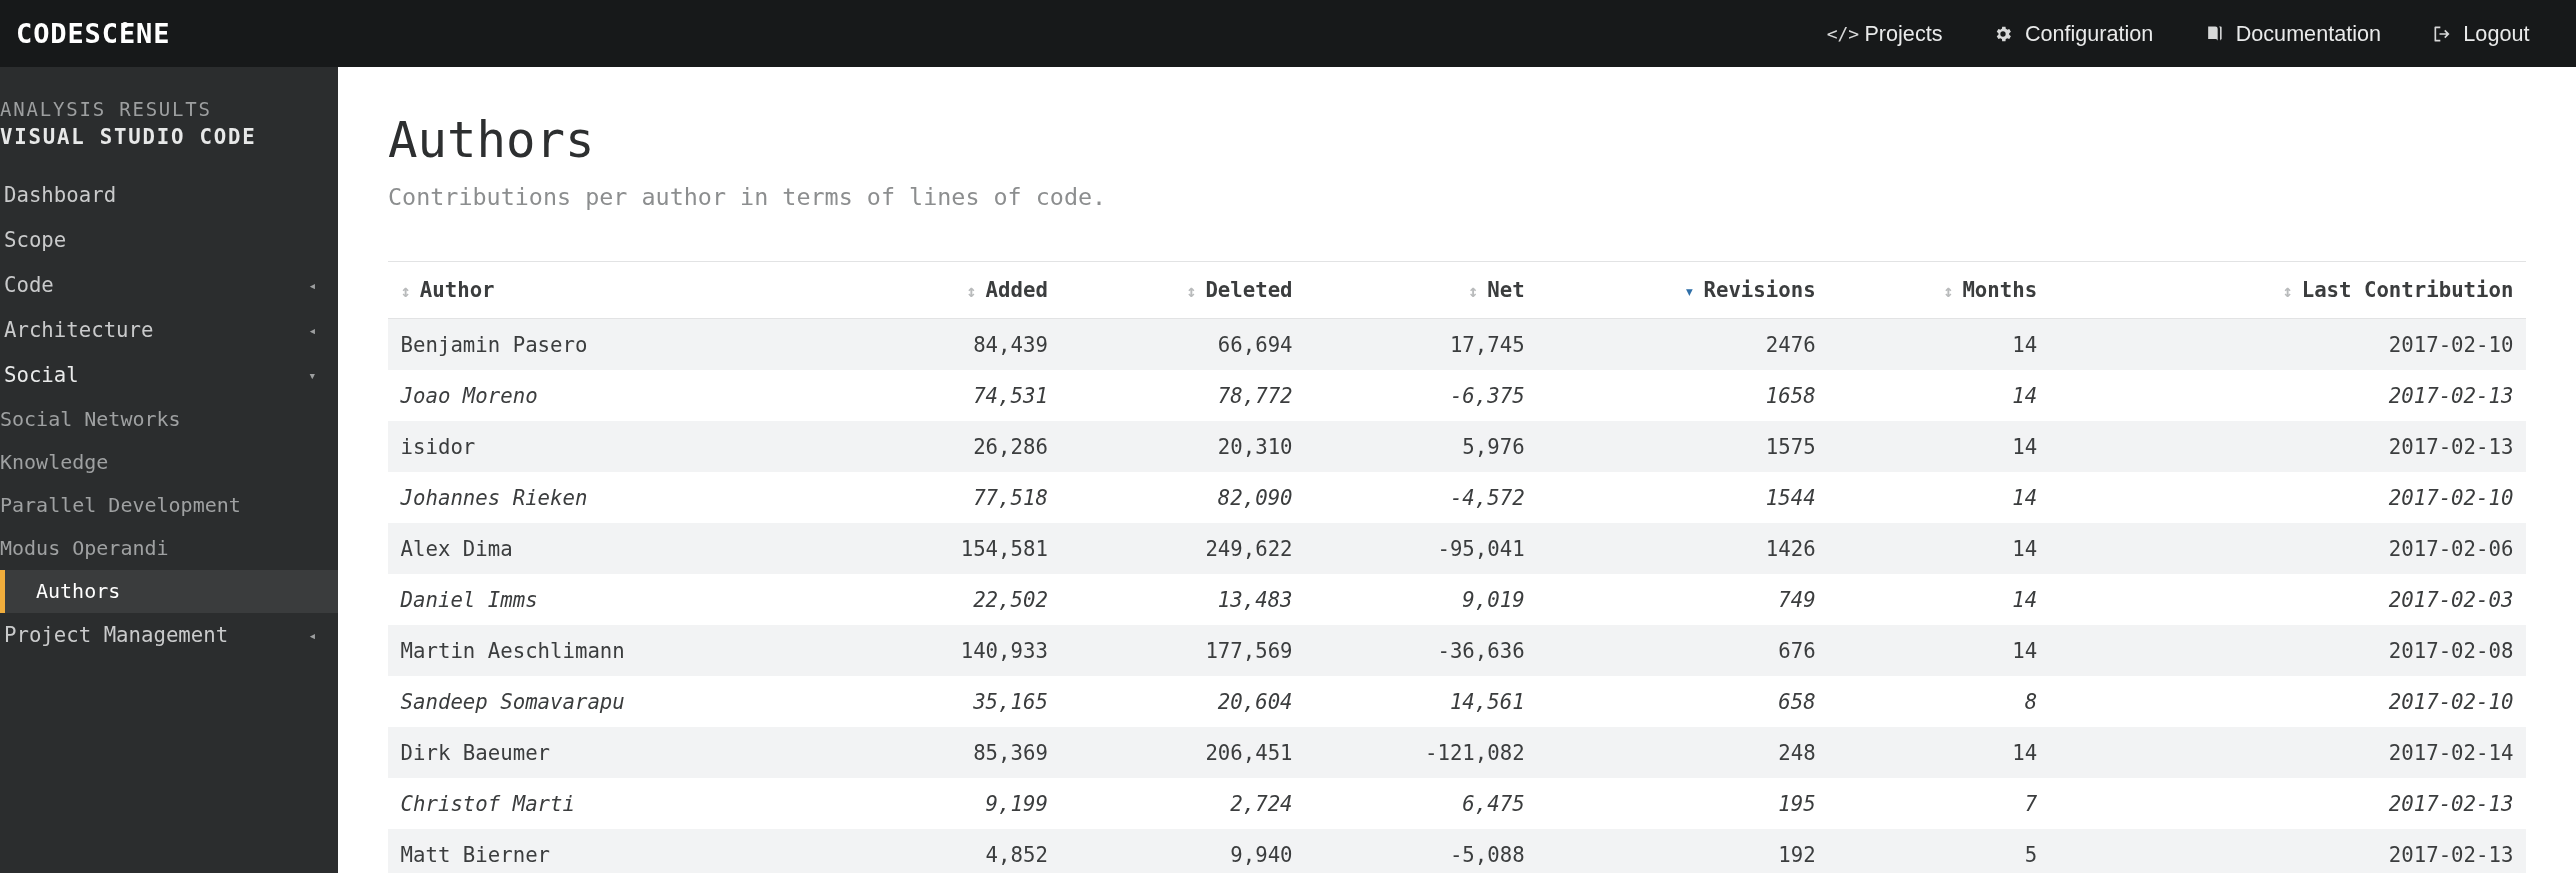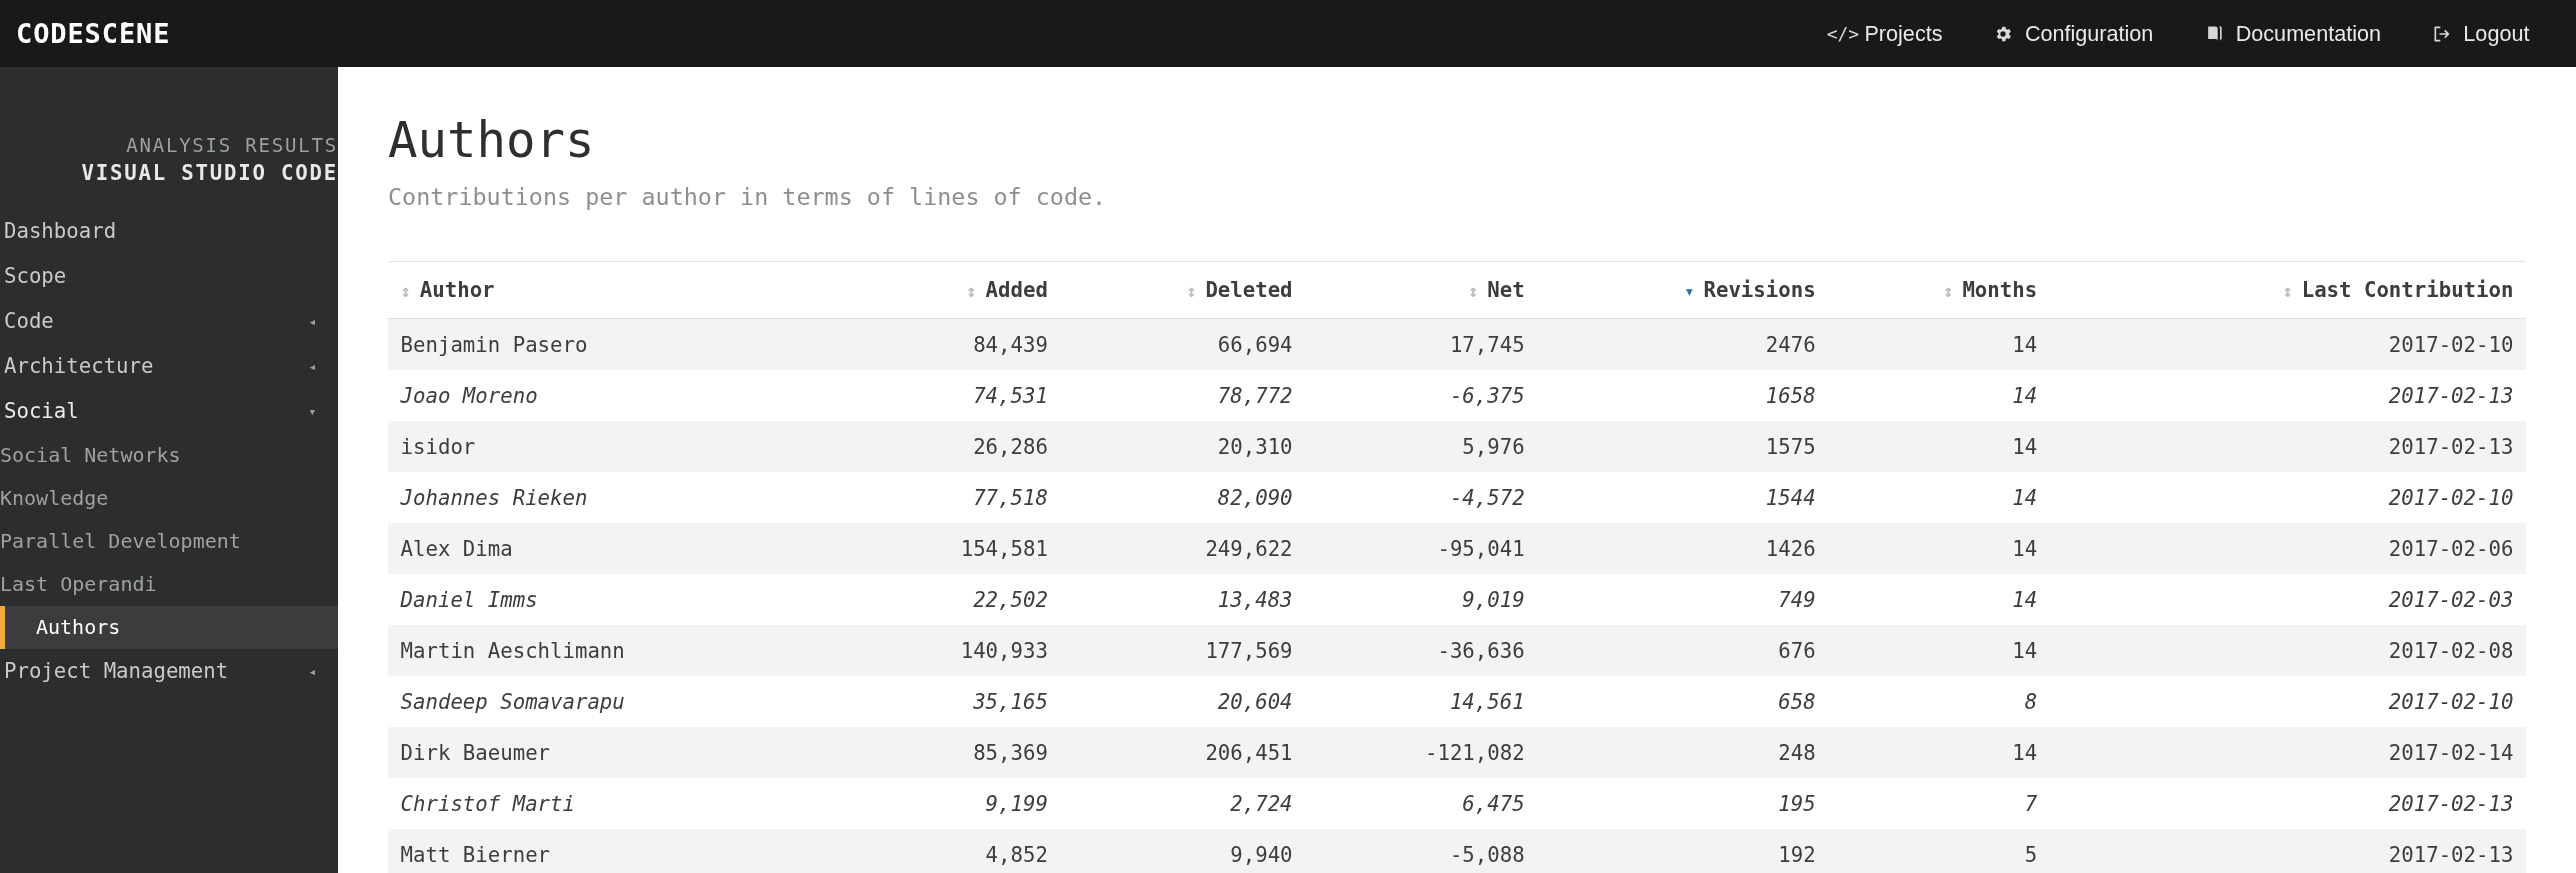--- a/index.html
+++ b/index.html
@@ -57,22 +57,21 @@
   }
   .topnav-icon svg { display:block; }
 
   
   .sidebar {
     position: absolute; top: 67px; left: 0; width: 338px; bottom: 0;
     background: #2b2d2e;
   }
   .sidebar-head {
     padding: 31px 0 23.4px 0;
-    text-align: right;
-    margin-top: 36px;
+    text-align: left;
   }
   .sidebar-head .l1 {
     color: #9d9fa0;
     font-size: 19px;
     letter-spacing: 1.8px;
     font-family: "DejaVu Sans Mono", monospace;
   }
   .sidebar-head .l2 {
     color: #e7e8e8;
     font-size: 20.7px;
@@ -249,21 +248,21 @@
     <div class="nav-sub">
       <span>Social Networks</span>
     </div>
     <div class="nav-sub">
       <span>Knowledge</span>
     </div>
     <div class="nav-sub">
       <span>Parallel Development</span>
     </div>
     <div class="nav-sub">
-      <span>Last Operandi</span>
+      <span>Modus Operandi</span>
     </div>
     <div class="nav-sub active">
       <span>Authors</span>
     </div>
 
     <div class="nav-item">
       <span>Project Management</span>
       <span class="caret">◂</span>
     </div>
   </div>

